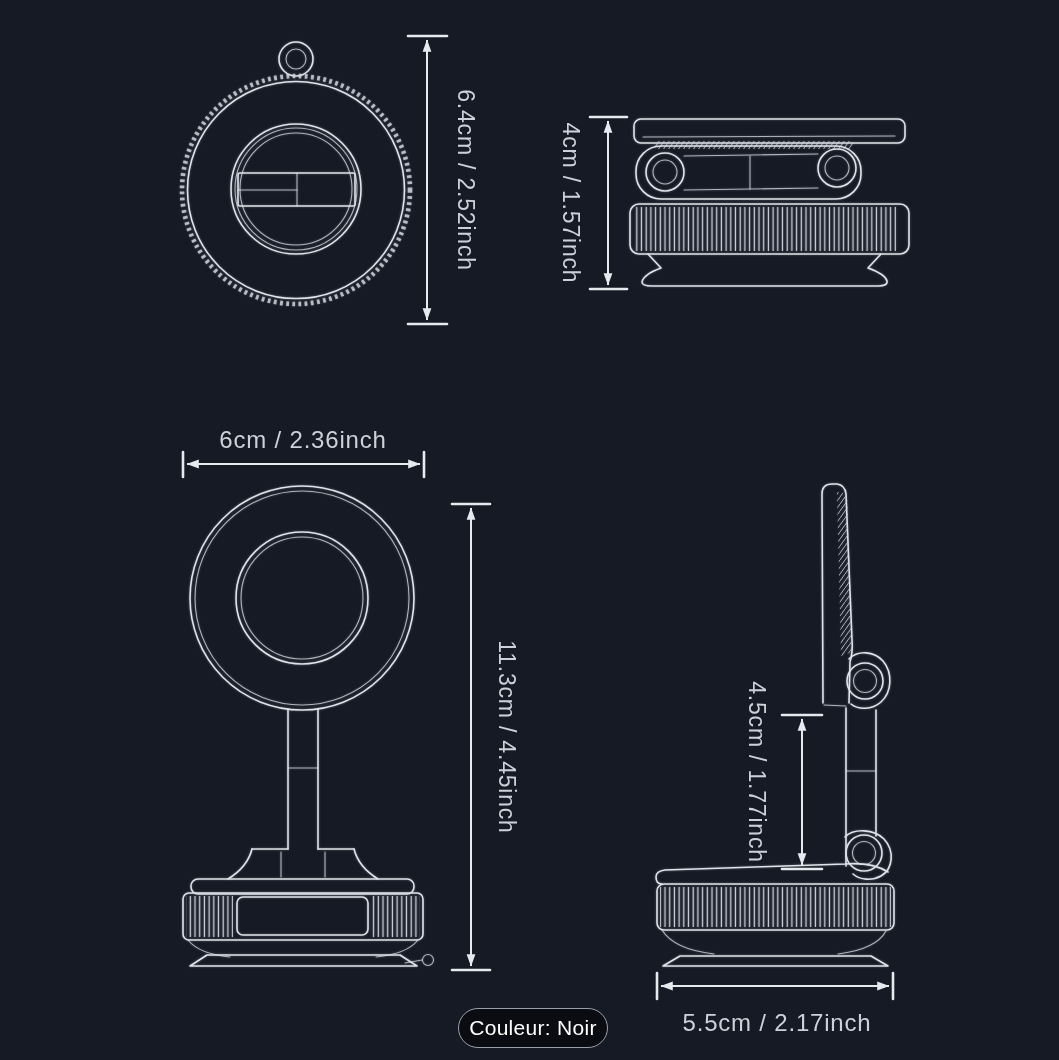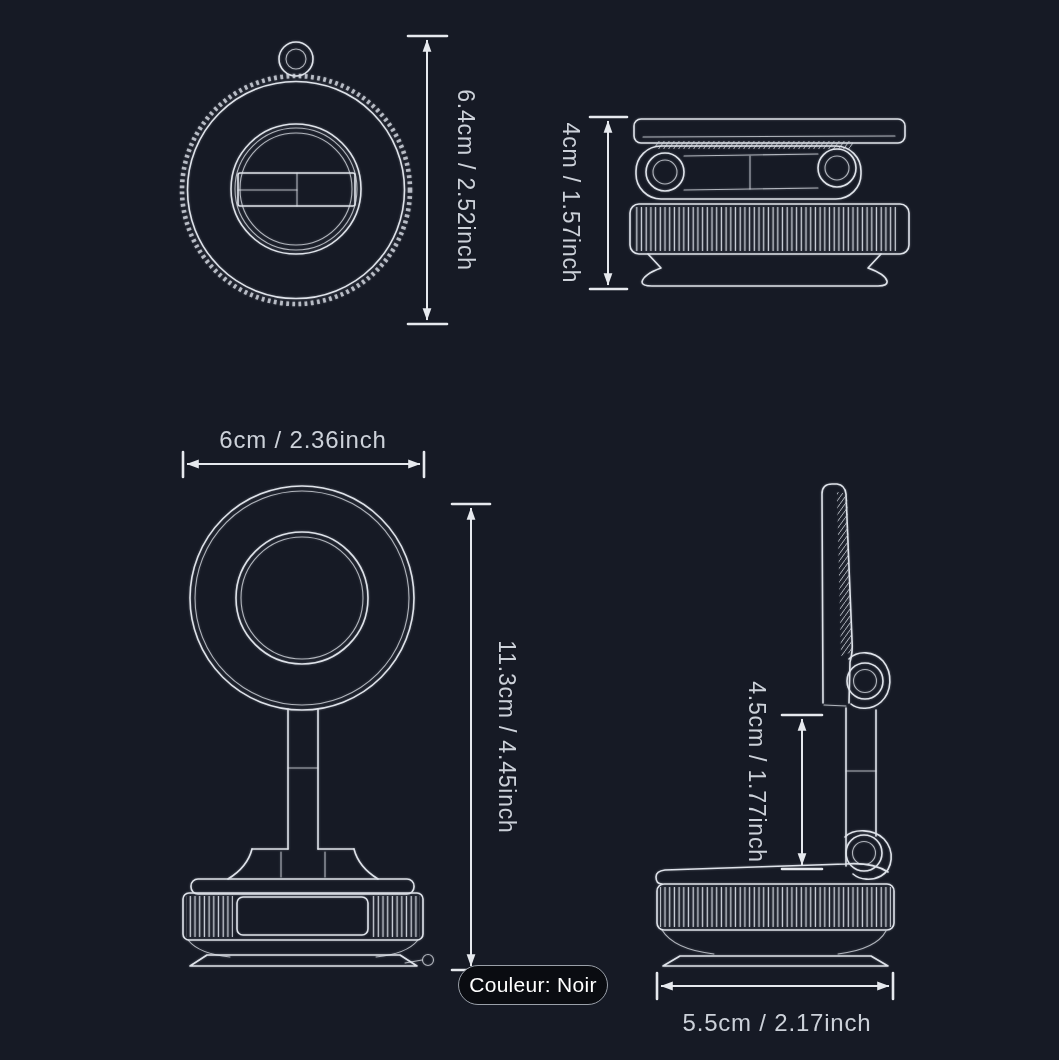--- a/index.html
+++ b/index.html
@@ -13,21 +13,21 @@
   .s{stroke:#dfe3ea;fill:none;stroke-width:1.6;stroke-linecap:round;stroke-linejoin:round;}
   .thin{stroke-width:1.1;opacity:.75;}
   .teeth{stroke:#d7dbe3;fill:none;}
   .dim{stroke:#e6e9ee;stroke-width:2;fill:none;}
   .cap{stroke:#e6e9ee;stroke-width:2.6;fill:none;stroke-linecap:round;}
   text.dimlabel{
     font-family:"Liberation Sans",sans-serif;
     fill:#ccd1d9;letter-spacing:.8px;
   }
   .badge{
-    position:absolute;left:458px;top:965px;width:150px;height:40px;
+    position:absolute;left:458px;top:1008px;width:150px;height:40px;
     box-sizing:border-box;border-radius:21px;
     background:#0a0c11;border:1.5px solid #9aa0a9;
     display:flex;align-items:center;justify-content:center;
     color:#ffffff;font-size:21px;letter-spacing:.3px;
     font-family:"Liberation Sans",sans-serif;
     text-align:right;
   }
   .glow{filter:drop-shadow(0 0 1px rgba(235,240,250,.35));}
 </style>
 </head>

